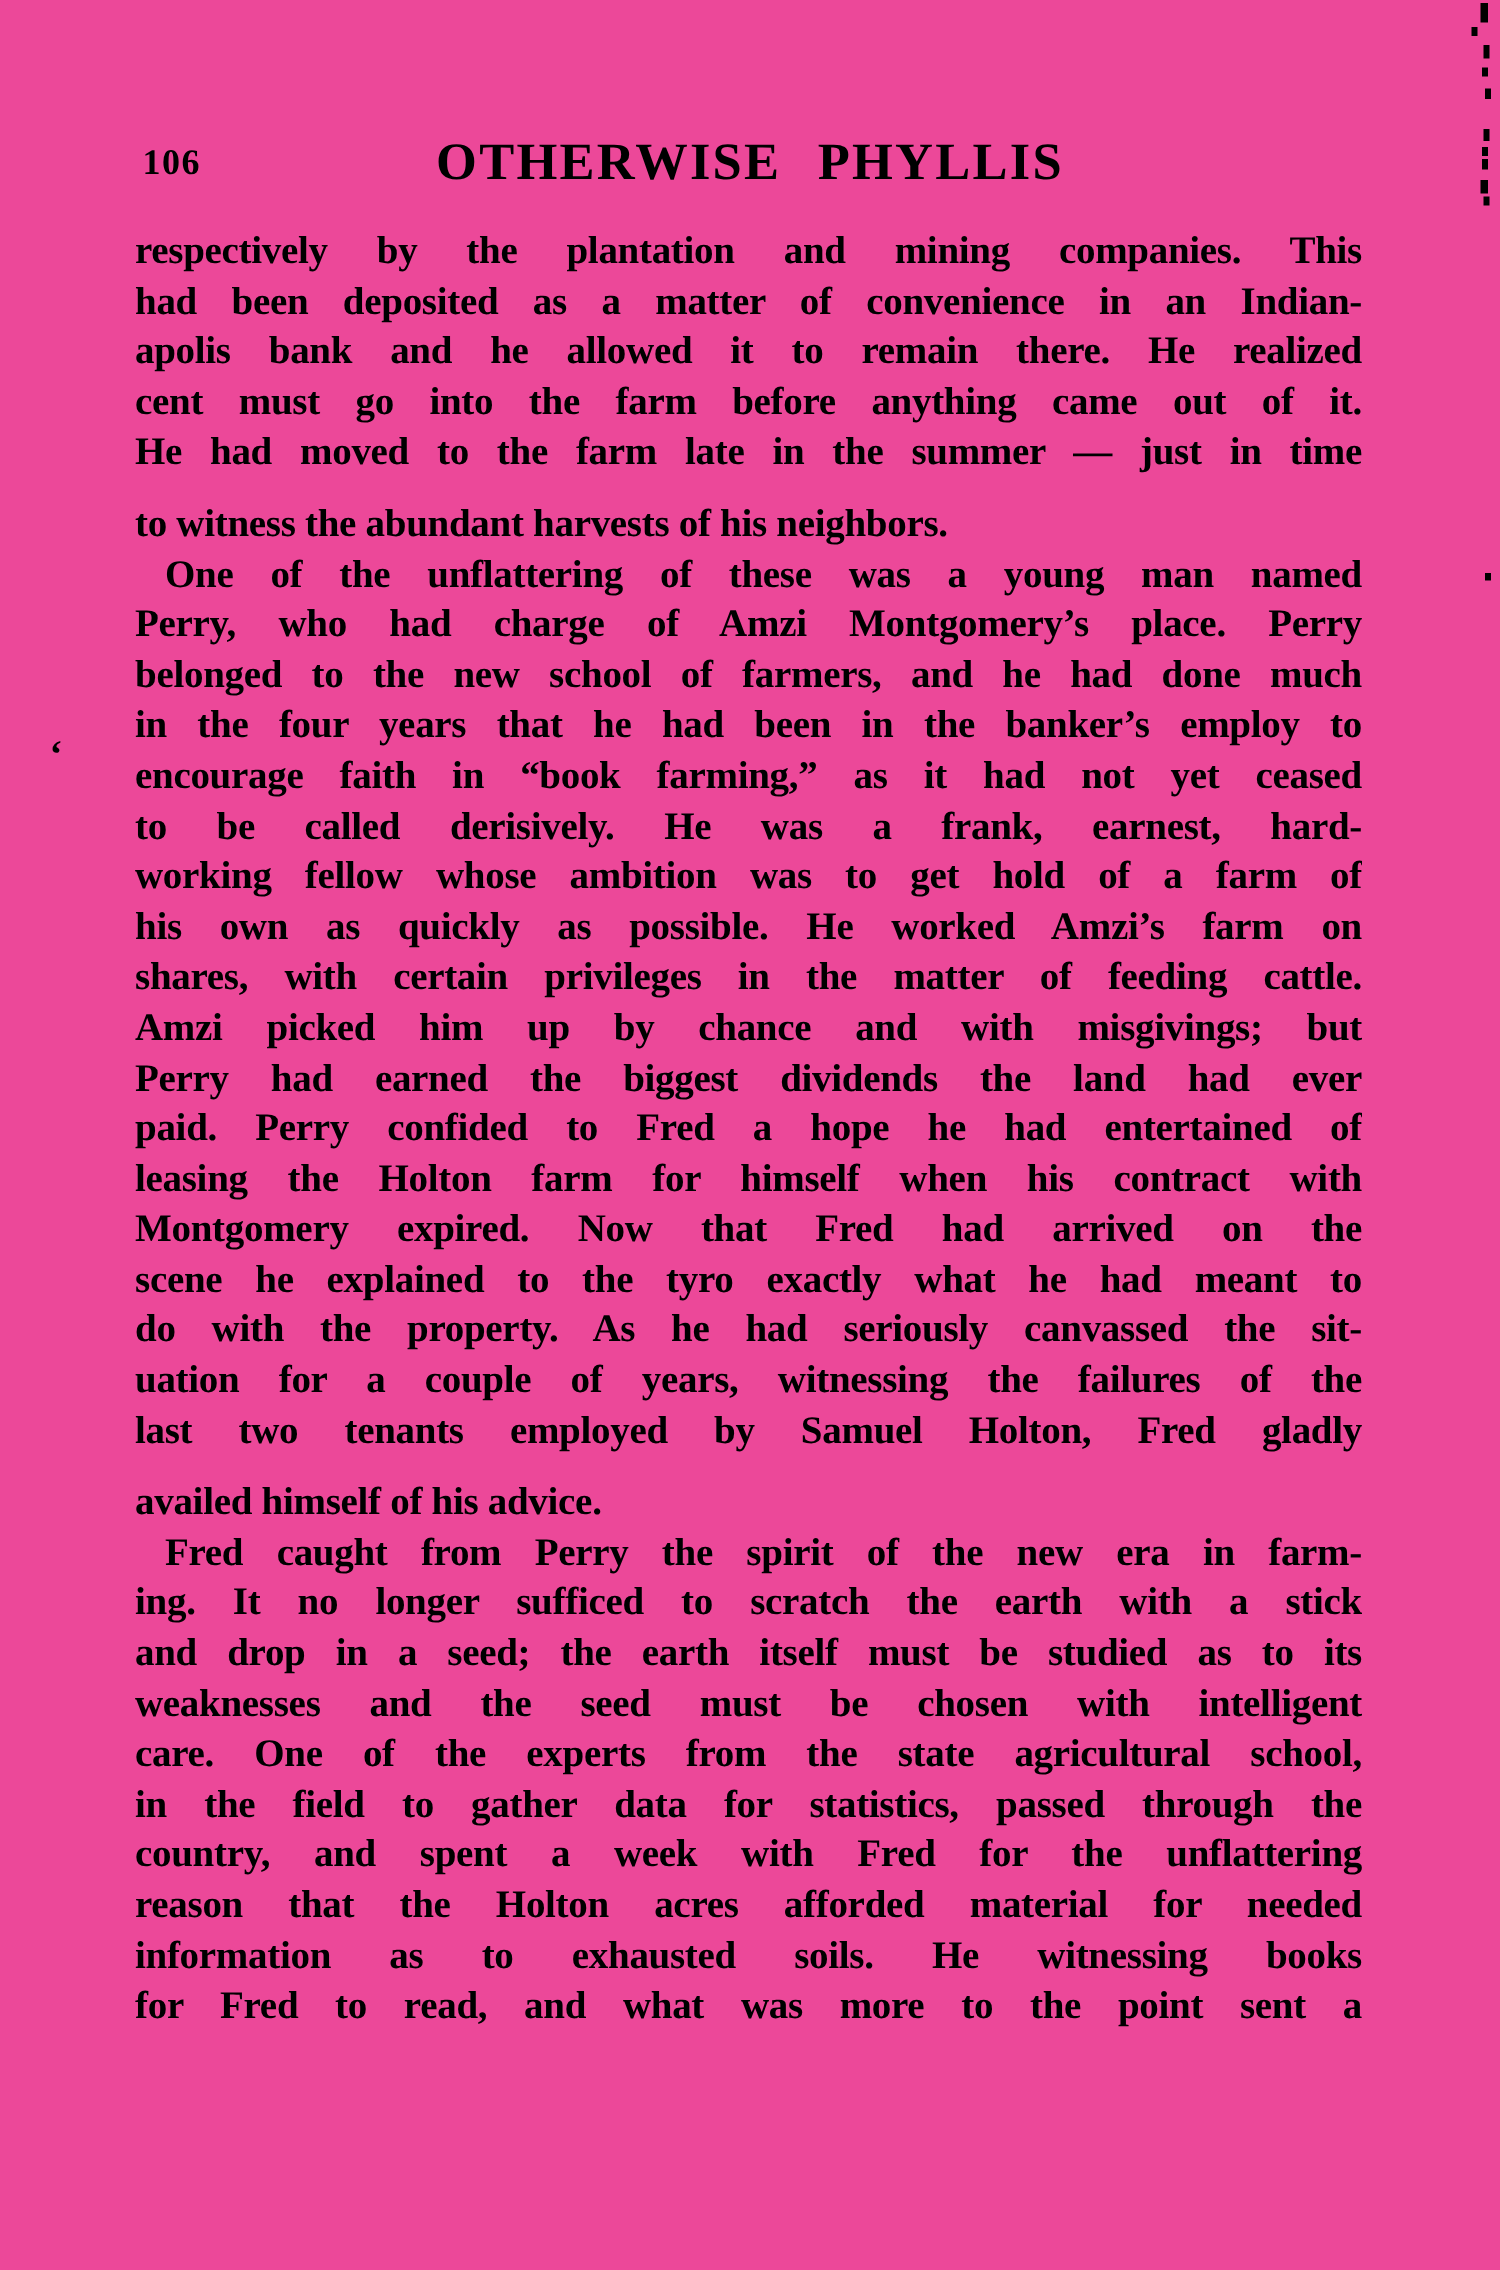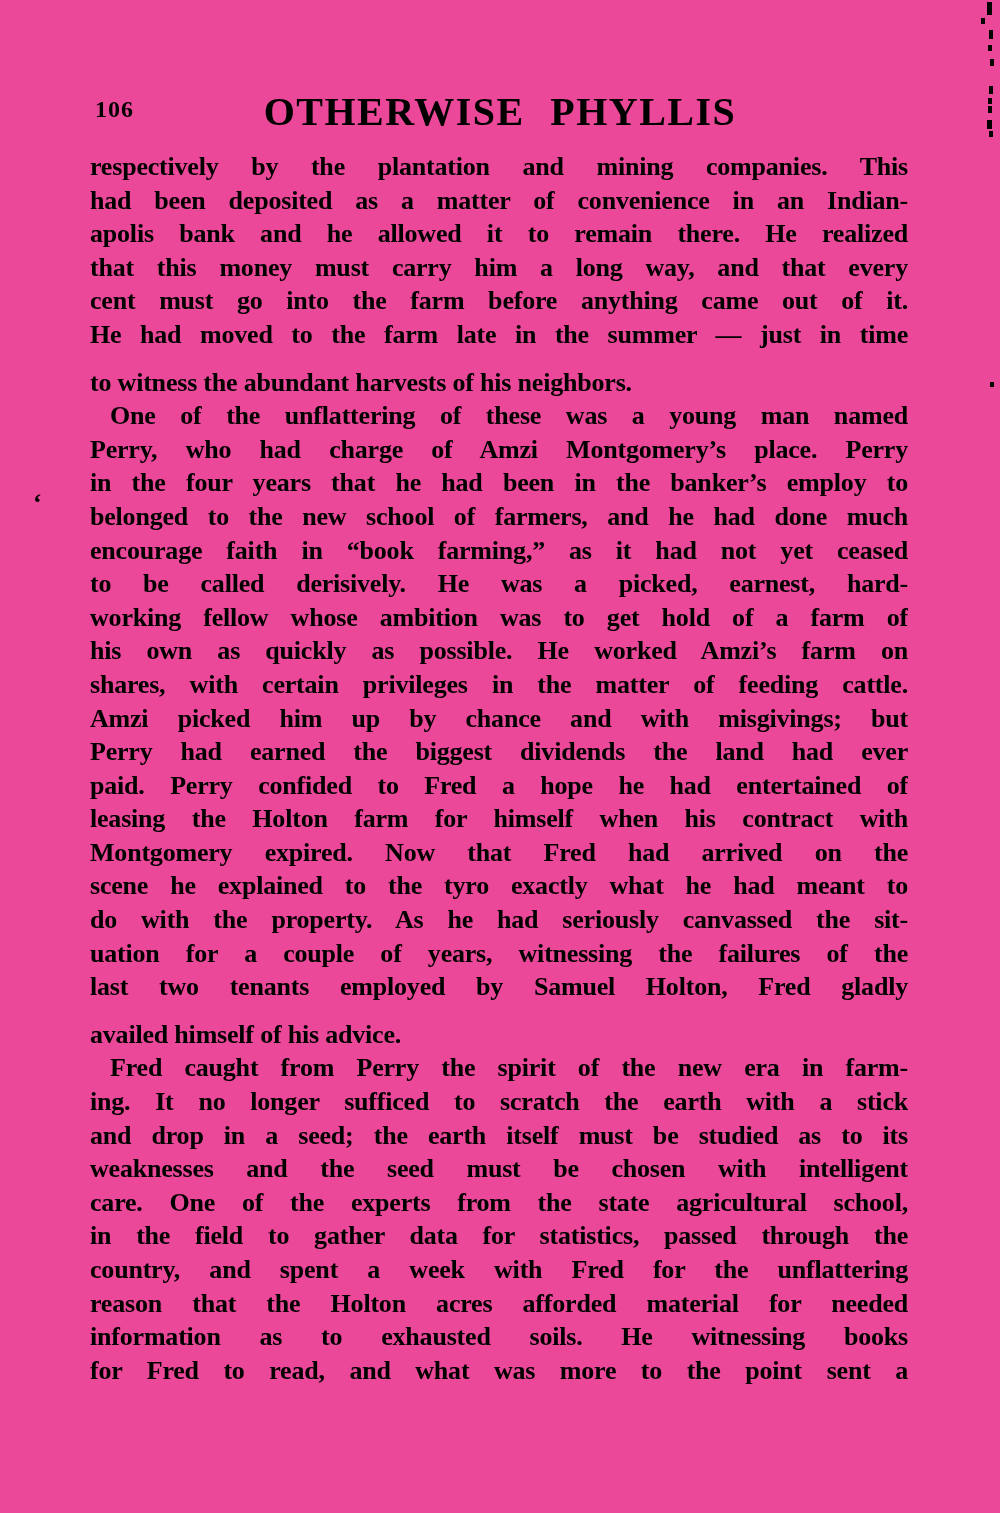--- a/index.html
+++ b/index.html
@@ -32,21 +32,21 @@
     font-weight: bold;
     letter-spacing: 1px;
     font-variant-numeric: oldstyle-nums;
   }
   .title {
     position: absolute;
     left: 0;
     width: 1000px;
     text-align: center;
     top: 0;
-    font-size: 40px;
+    font-size: 35px;
     font-weight: bold;
     letter-spacing: 1.5px;
     word-spacing: 14px;
     white-space: nowrap;
   }
   .body-text {
     position: absolute;
     left: 90px;
     top: 150px;
     width: 818px;
@@ -88,30 +88,29 @@
 
   <div class="header">
     <span class="pagenum">106</span>
     <span class="title">OTHERWISE PHYLLIS</span>
   </div>
 
   <div class="body-text">
       <div class="line">respectively by the plantation and mining companies. This</div>
       <div class="line">had been deposited as a matter of convenience in an Indian-</div>
       <div class="line">apolis bank and he allowed it to remain there. He realized</div>
-      <div class="line">that this money must carry him a long way, and that every</div>
       <div class="line">cent must go into the farm before anything came out of it.</div>
       <div class="line">He had moved to the farm late in the summer — just in time</div>
       <div class="line para-end">to witness the abundant harvests of his neighbors.</div>
       <div class="line indent">One of the unflattering of these was a young man named</div>
       <div class="line">Perry, who had charge of Amzi Montgomery’s place. Perry</div>
+      <div class="line">belonged to the new school of farmers, and he had done much</div>
       <div class="line">in the four years that he had been in the banker’s employ to</div>
-      <div class="line">belonged to the new school of farmers, and he had done much</div>
       <div class="line">encourage faith in “book farming,” as it had not yet ceased</div>
-      <div class="line">to be called derisively. He was a picked, earnest, hard-</div>
+      <div class="line">to be called derisively. He was a frank, earnest, hard-</div>
       <div class="line">working fellow whose ambition was to get hold of a farm of</div>
       <div class="line">his own as quickly as possible. He worked Amzi’s farm on</div>
       <div class="line">shares, with certain privileges in the matter of feeding cattle.</div>
       <div class="line">Amzi picked him up by chance and with misgivings; but</div>
       <div class="line">Perry had earned the biggest dividends the land had ever</div>
       <div class="line">paid. Perry confided to Fred a hope he had entertained of</div>
       <div class="line">leasing the Holton farm for himself when his contract with</div>
       <div class="line">Montgomery expired. Now that Fred had arrived on the</div>
       <div class="line">scene he explained to the tyro exactly what he had meant to</div>
       <div class="line">do with the property. As he had seriously canvassed the sit-</div>

